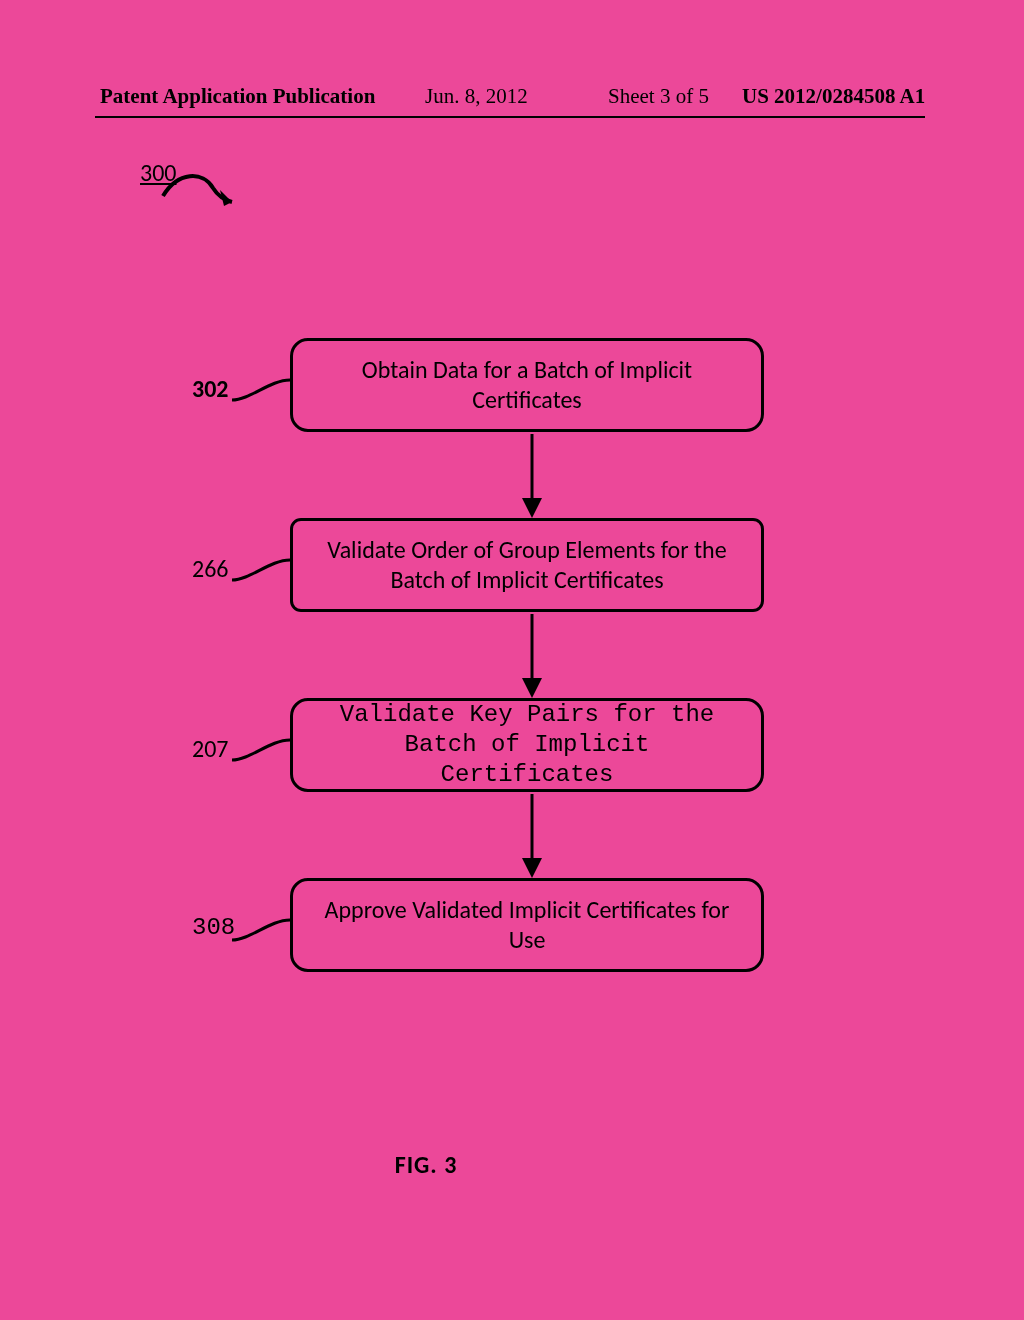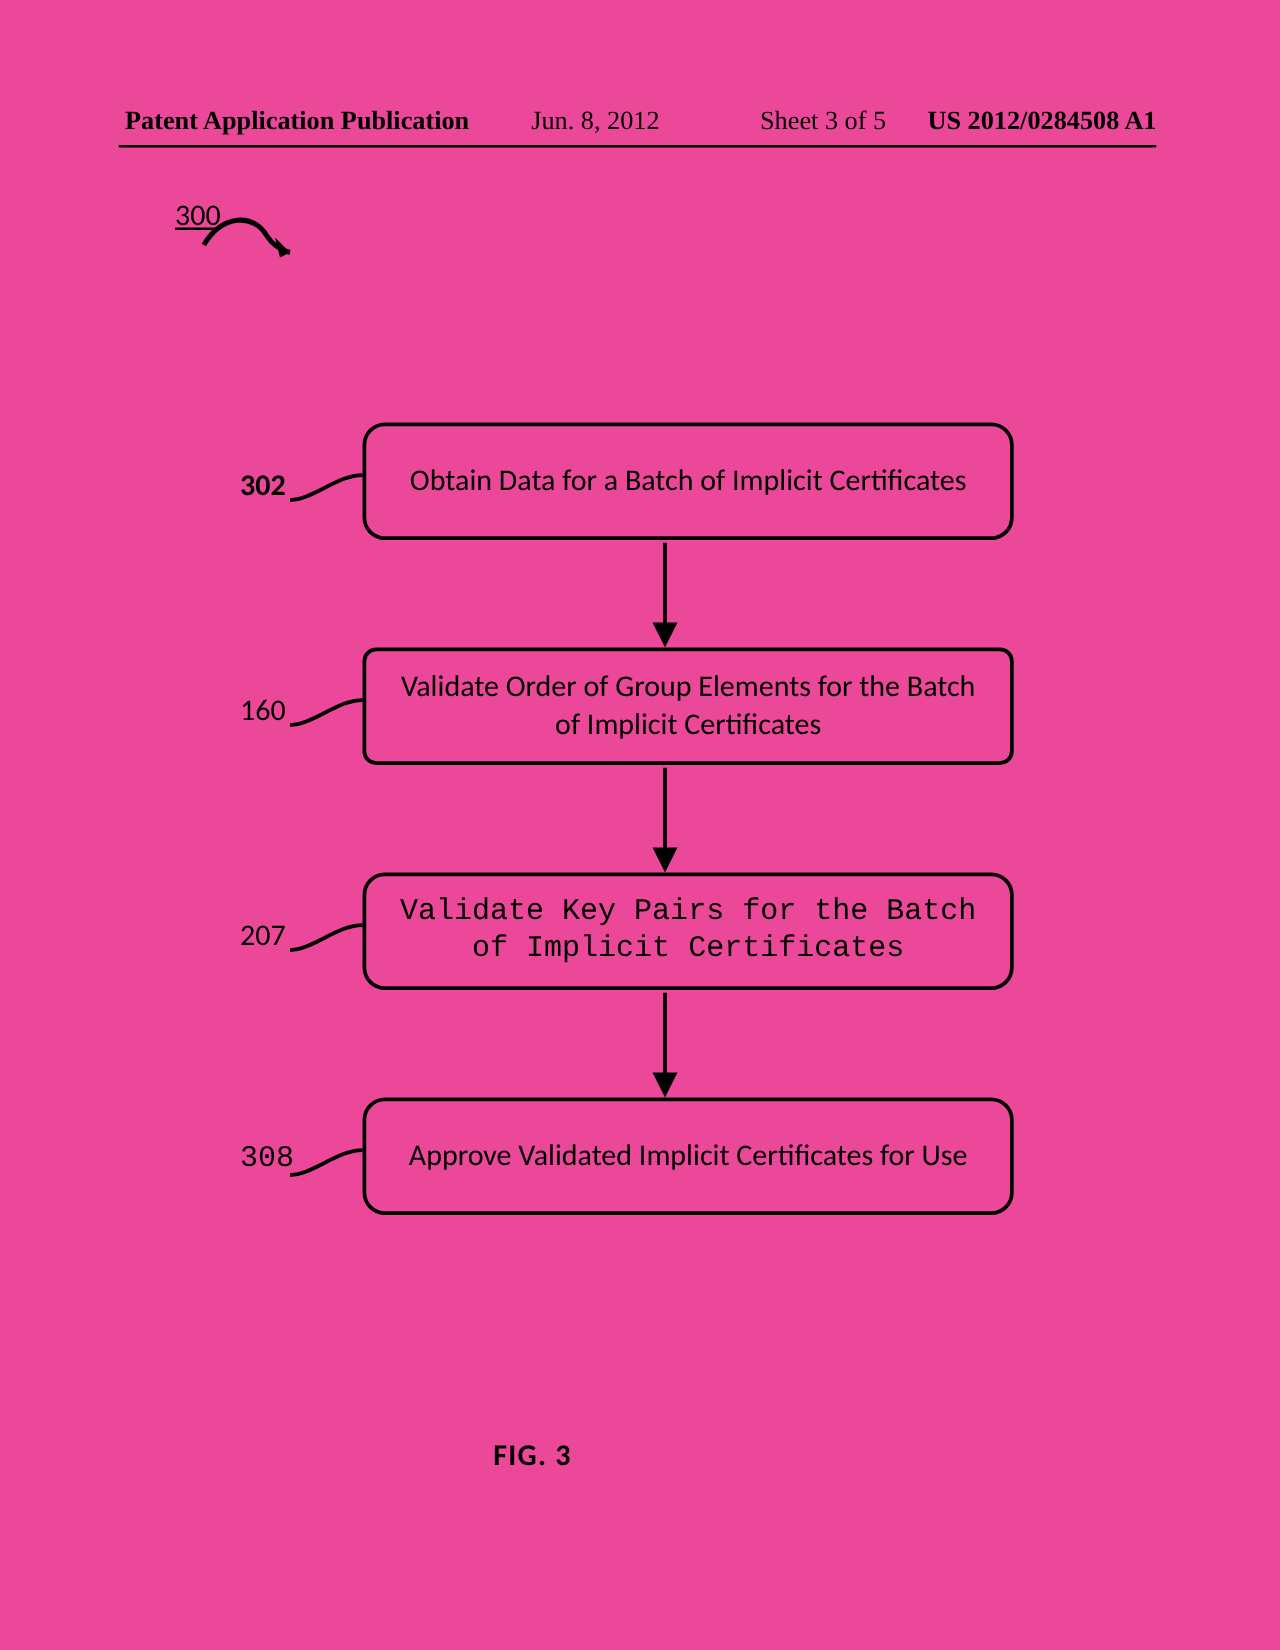--- a/index.html
+++ b/index.html
@@ -72,21 +72,21 @@
     left: 0;
     width: 1024px;
   }
   .step {
     position: relative;
     margin: 0 auto;
   }
   .box {
     position: absolute;
     left: 290px;
-    width: 521px;
+    width: 474px;
     height: 94px;
     border: 3px solid #000;
     border-radius: 18px;
     display: flex;
     align-items: center;
     justify-content: center;
     text-align: center;
     font-size: 24px;
     line-height: 1.25;
     padding: 4px 18px;
@@ -144,21 +144,21 @@
         <span>Obtain Data for a Batch of Implicit Certificates</span>
       </div>
     </div>
 
     <svg class="arrow" style="top:96px; left:520px;" width="24" height="84" viewBox="0 0 24 84">
       <line x1="12" y1="0" x2="12" y2="68" stroke="#000" stroke-width="3"></line>
       <polygon points="12,84 2,64 22,64" fill="#000"></polygon>
     </svg>
 
     <div class="step">
-      <span class="step-label" style="top:216px; left:192px;">160</span>
+      <span class="step-label" style="top:216px; left:192px;">266</span>
       <svg class="leader" style="top:218px; left:230px;" width="62" height="28" viewBox="0 0 62 28">
         <path d="M2 24 C 20 24, 40 4, 60 4" fill="none" stroke="#000" stroke-width="3"></path>
       </svg>
       <div class="box" style="top:180px;border-radius:11px;">
         <span>Validate Order of Group Elements for the Batch of Implicit Certificates</span>
       </div>
     </div>
 
     <svg class="arrow" style="top:276px; left:520px;" width="24" height="84" viewBox="0 0 24 84">
       <line x1="12" y1="0" x2="12" y2="68" stroke="#000" stroke-width="3"></line>

